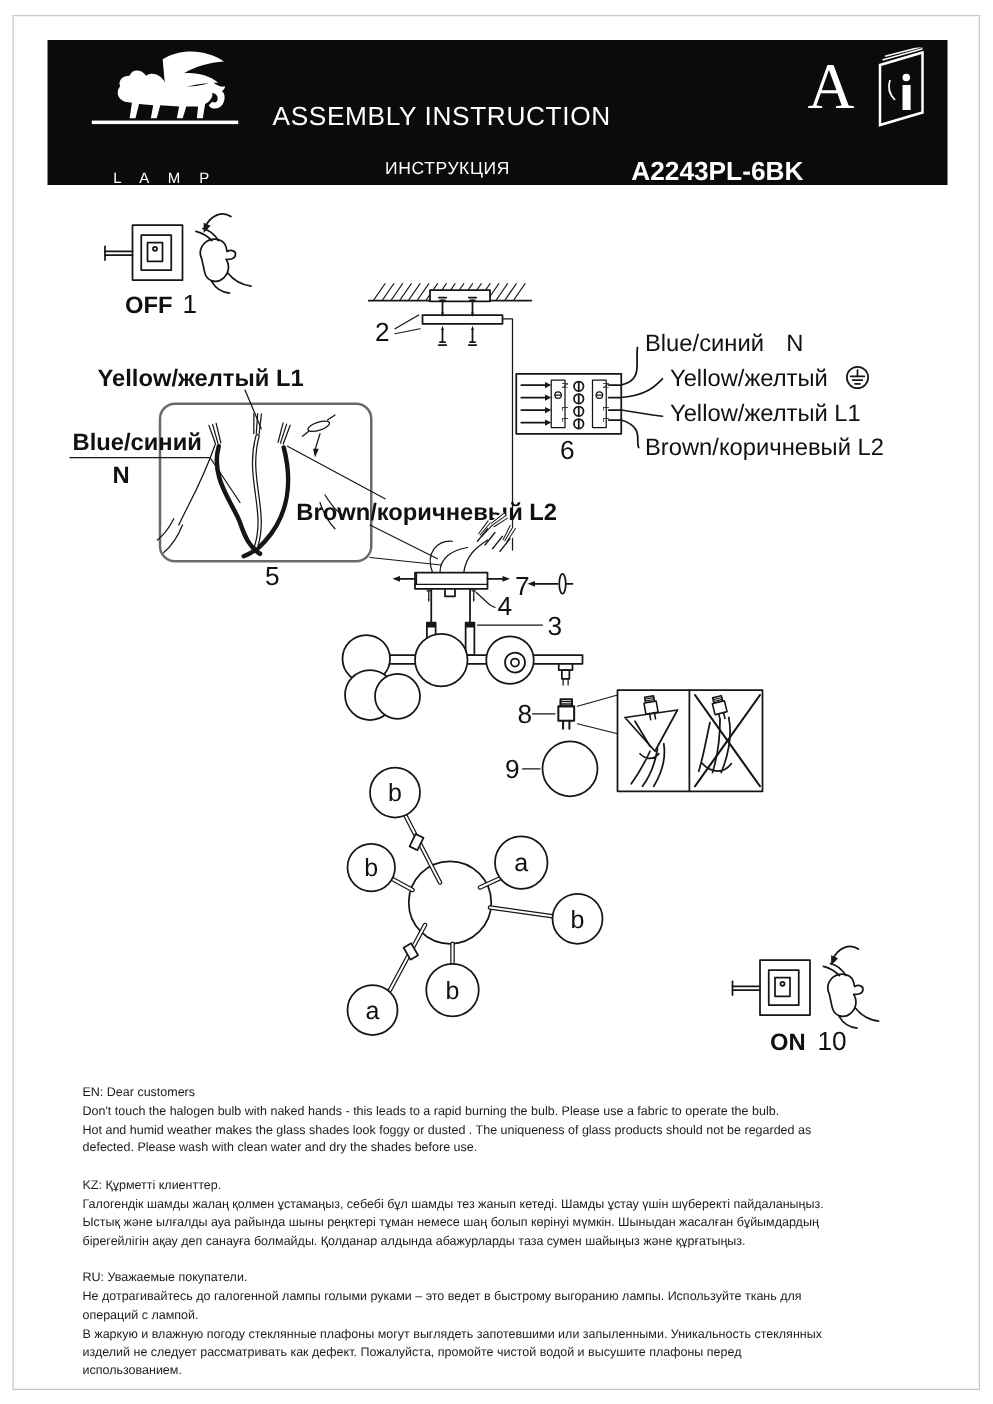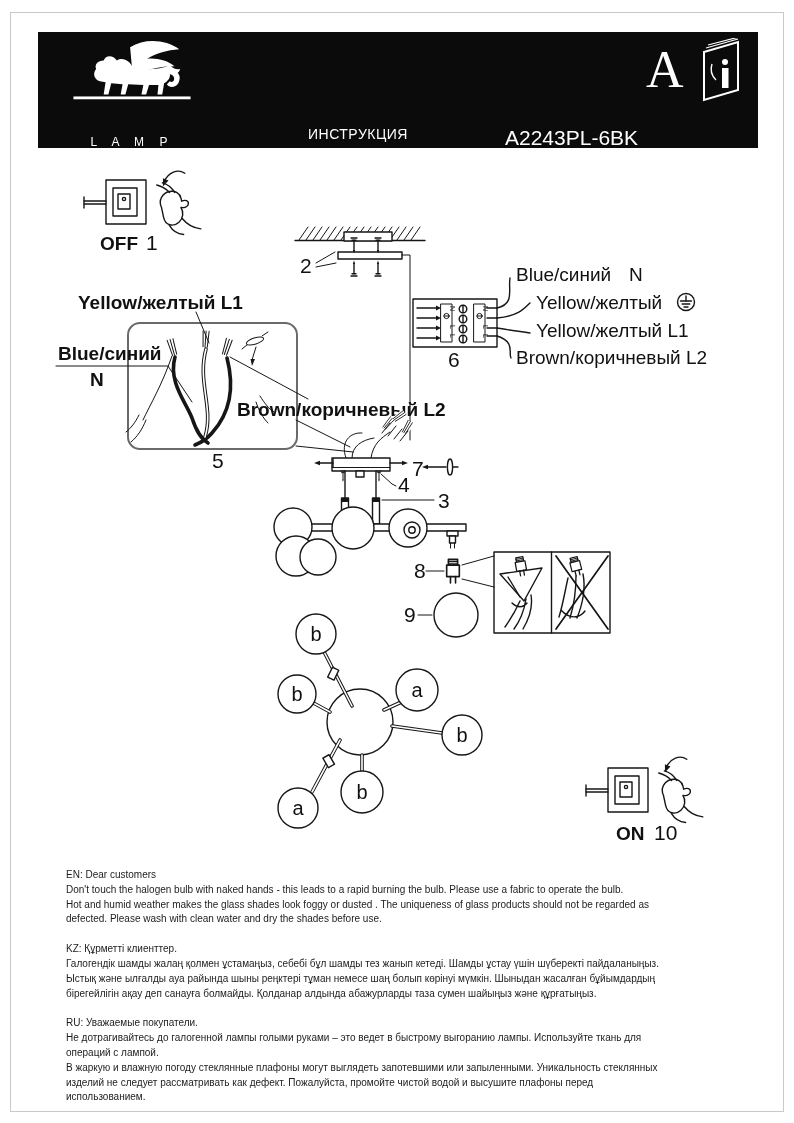--- a/index.html
+++ b/index.html
@@ -3,21 +3,21 @@
 <meta charset="utf-8">
 <style>
   html,body{margin:0;padding:0;}
   body{width:794px;height:1123px;position:relative;background:#fff;font-family:"Liberation Sans",sans-serif;overflow:hidden;}
   .page-border{position:absolute;left:10px;top:12px;width:772px;height:1098px;border:1px solid #c9c9c9;}
   
   .header{position:absolute;left:38px;top:32px;width:720px;height:116px;background:#0b0b0b;color:#fff;}
   .hdr-abs{position:absolute;white-space:nowrap;}
   .title-en{left:180px;top:50px;font-size:21px;letter-spacing:.5px;}
   .title-ru{left:270px;top:94px;font-size:14px;letter-spacing:.5px;}
-  .model{left:467px;top:94px;font-size:21px;}
+  .model{left:467px;top:94px;font-size:21px;font-weight:bold;}
   .corner-a{left:608px;top:8px;font-family:"Liberation Serif",serif;font-size:52px;}
   .brand-name{left:32px;top:70px;width:124px;text-align:center;font-family:"Liberation Serif",serif;font-size:31px;letter-spacing:2px;}
   .brand-sub{left:32px;top:103px;width:124px;text-align:center;font-size:12px;letter-spacing:6px;}
   
   svg.diagram{position:absolute;left:0;top:0;}
   svg.diagram path,svg.diagram line,svg.diagram rect,svg.diagram circle,svg.diagram ellipse,svg.diagram polyline{fill:none;stroke:#161616;stroke-width:1.4;stroke-linecap:round;stroke-linejoin:round;}
   svg.diagram .fillw{fill:#fff;}
   svg.diagram .fillb{fill:#161616;stroke:none;}
   svg.diagram .thin{stroke-width:1;}
   svg.diagram .thick{stroke-width:3.6;}
@@ -42,20 +42,21 @@
 <div class="header">
   <svg style="position:absolute;left:34px;top:4px" width="120" height="68" viewBox="0 0 124 72">
     <g fill="#fff" stroke="none">
       <path d="M60,12 C76,2 98,4 112,14 C99,15 88,18 78,24 C89,23 100,26 107,32 C95,32 83,34 73,38 L62,34 Z"></path>
       <path d="M63,34 C60,26 52,22 46,26 C42,20 34,20 32,26 C26,26 22,30 24,35 C20,40 22,46 28,48 L34,49 L32,62 L37,62 L40,50 L52,51 L50,62 L55,62 L58,51 L74,52 L72,62 L77,62 L80,52 L90,52 L89,62 L94,62 L96,50 C100,48 103,44 102,40 C106,42 112,40 113,35 C109,36 105,34 102,31 C92,36 76,36 63,34 Z"></path>
       <path d="M100,42 C108,34 116,40 111,50 C108,55 101,55 99,51 L102,48 C105,50 108,47 106,43 C104,40 101,40 100,42 Z"></path>
       <rect x="0" y="64" width="124" height="3"></rect>
     </g>
   </svg>
   <div class="hdr-abs brand-sub">L A M P</div>
+  <div class="hdr-abs title-en">ASSEMBLY INSTRUCTION</div>
   <div class="hdr-abs title-ru">ИНСТРУКЦИЯ</div>
   <div class="hdr-abs model">A2243PL-6BK</div>
   <div class="hdr-abs corner-a">A</div>
   <svg style="position:absolute;left:656px;top:6px" width="52" height="70" viewBox="0 0 52 70">
     <g fill="none" stroke="#fff" stroke-width="2">
       <path d="M10,14 L44,4 L44,52 L10,62 Z" fill="#0b0b0b"></path>
       <path d="M12,10 L44,1" stroke-width="1.2"></path>
       <path d="M14,7 L45,-1" stroke-width="1.2"></path>
       <path d="M18,26 C16,32 18,38 22,42" stroke-width="1.4"></path>
     </g>

